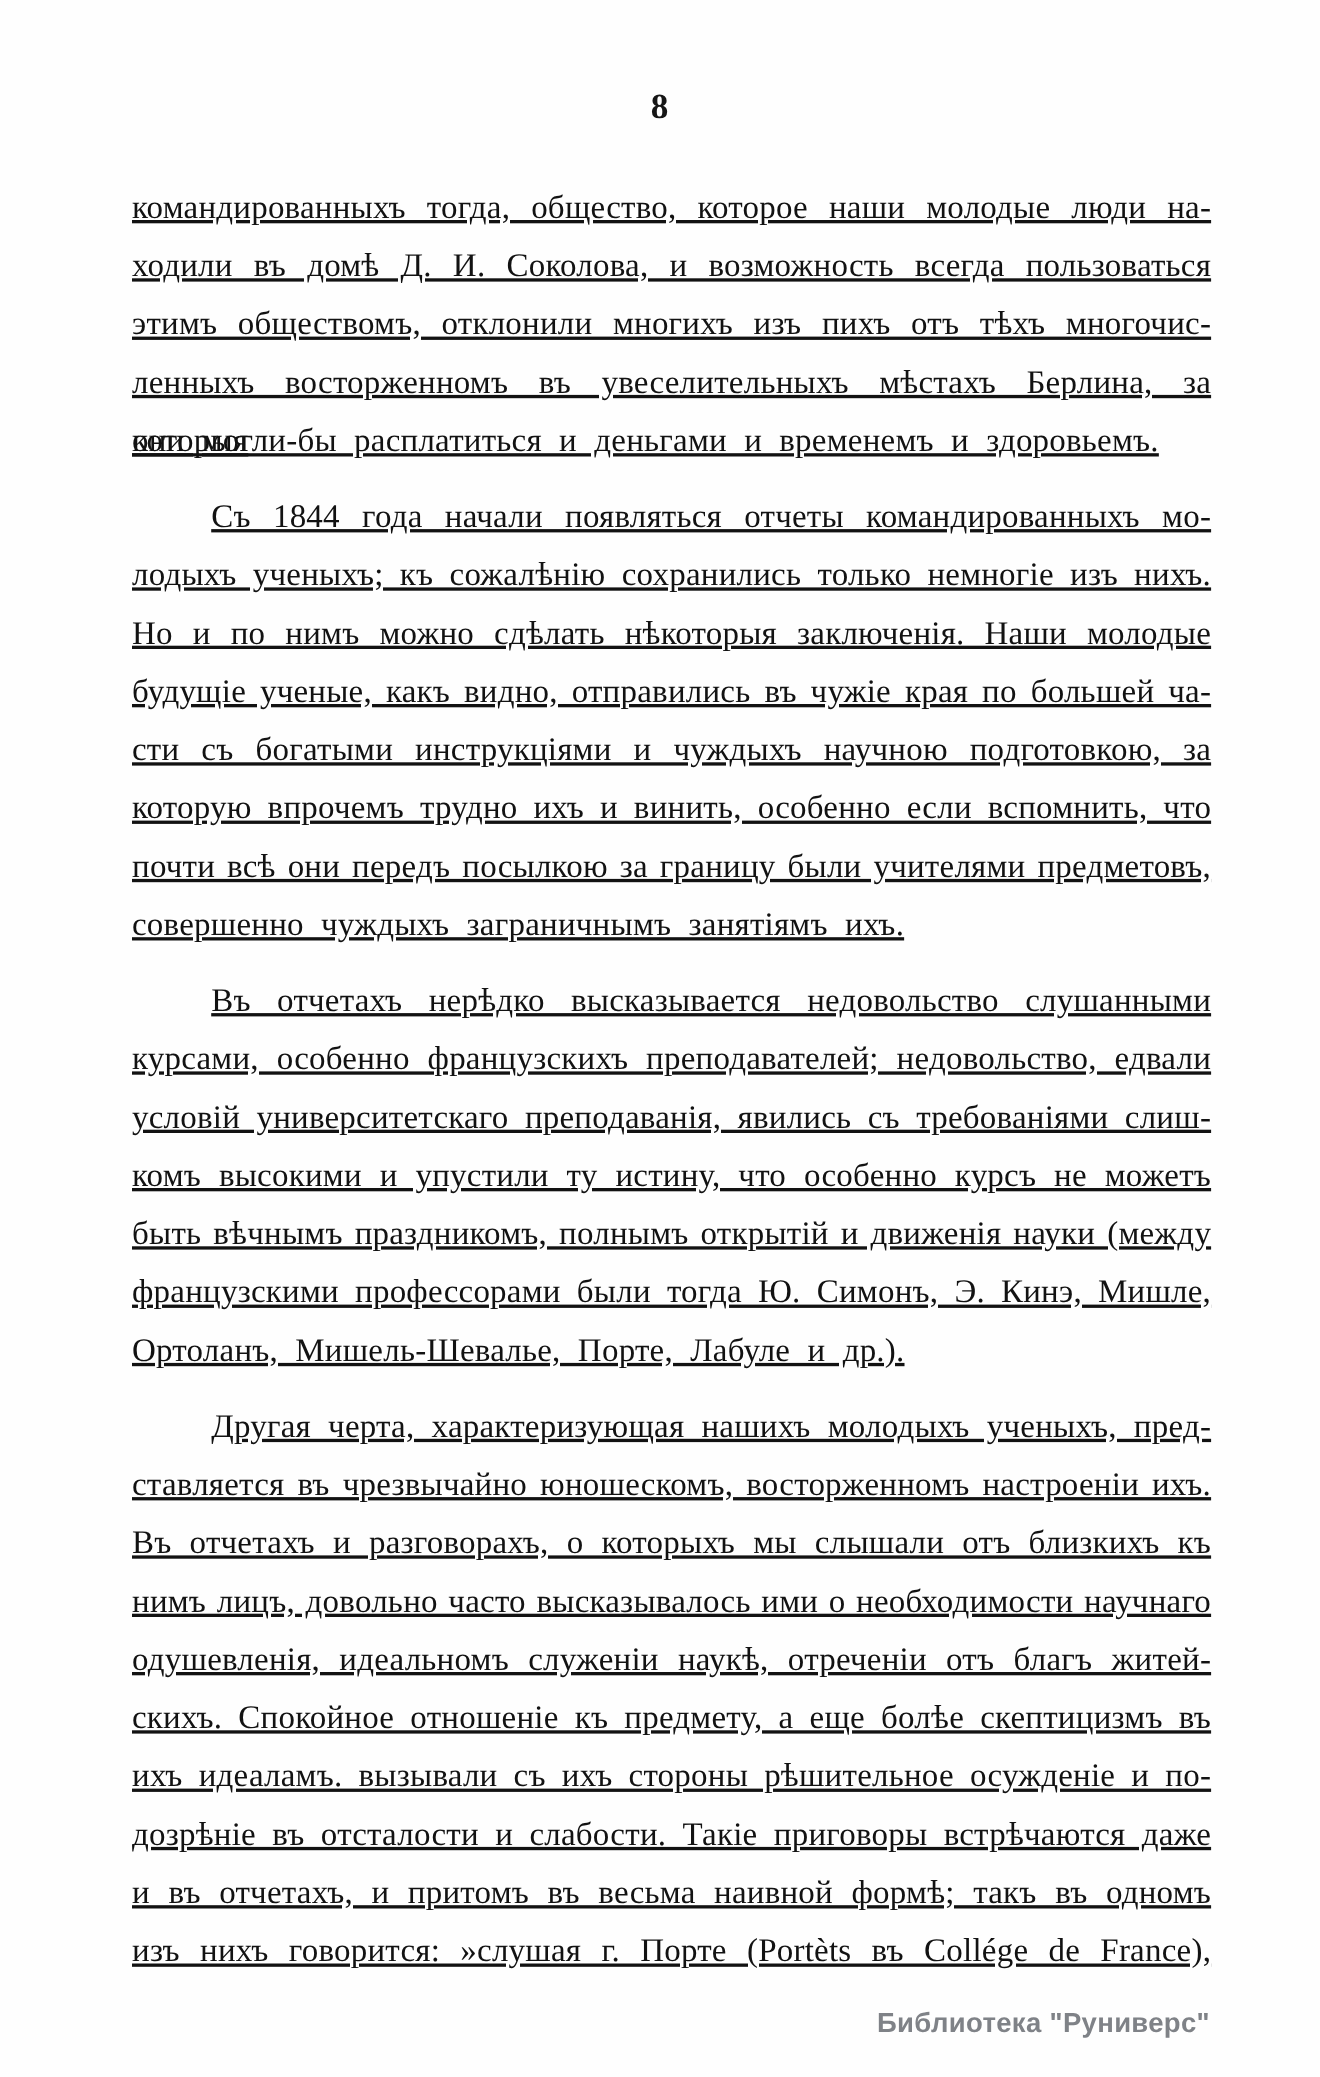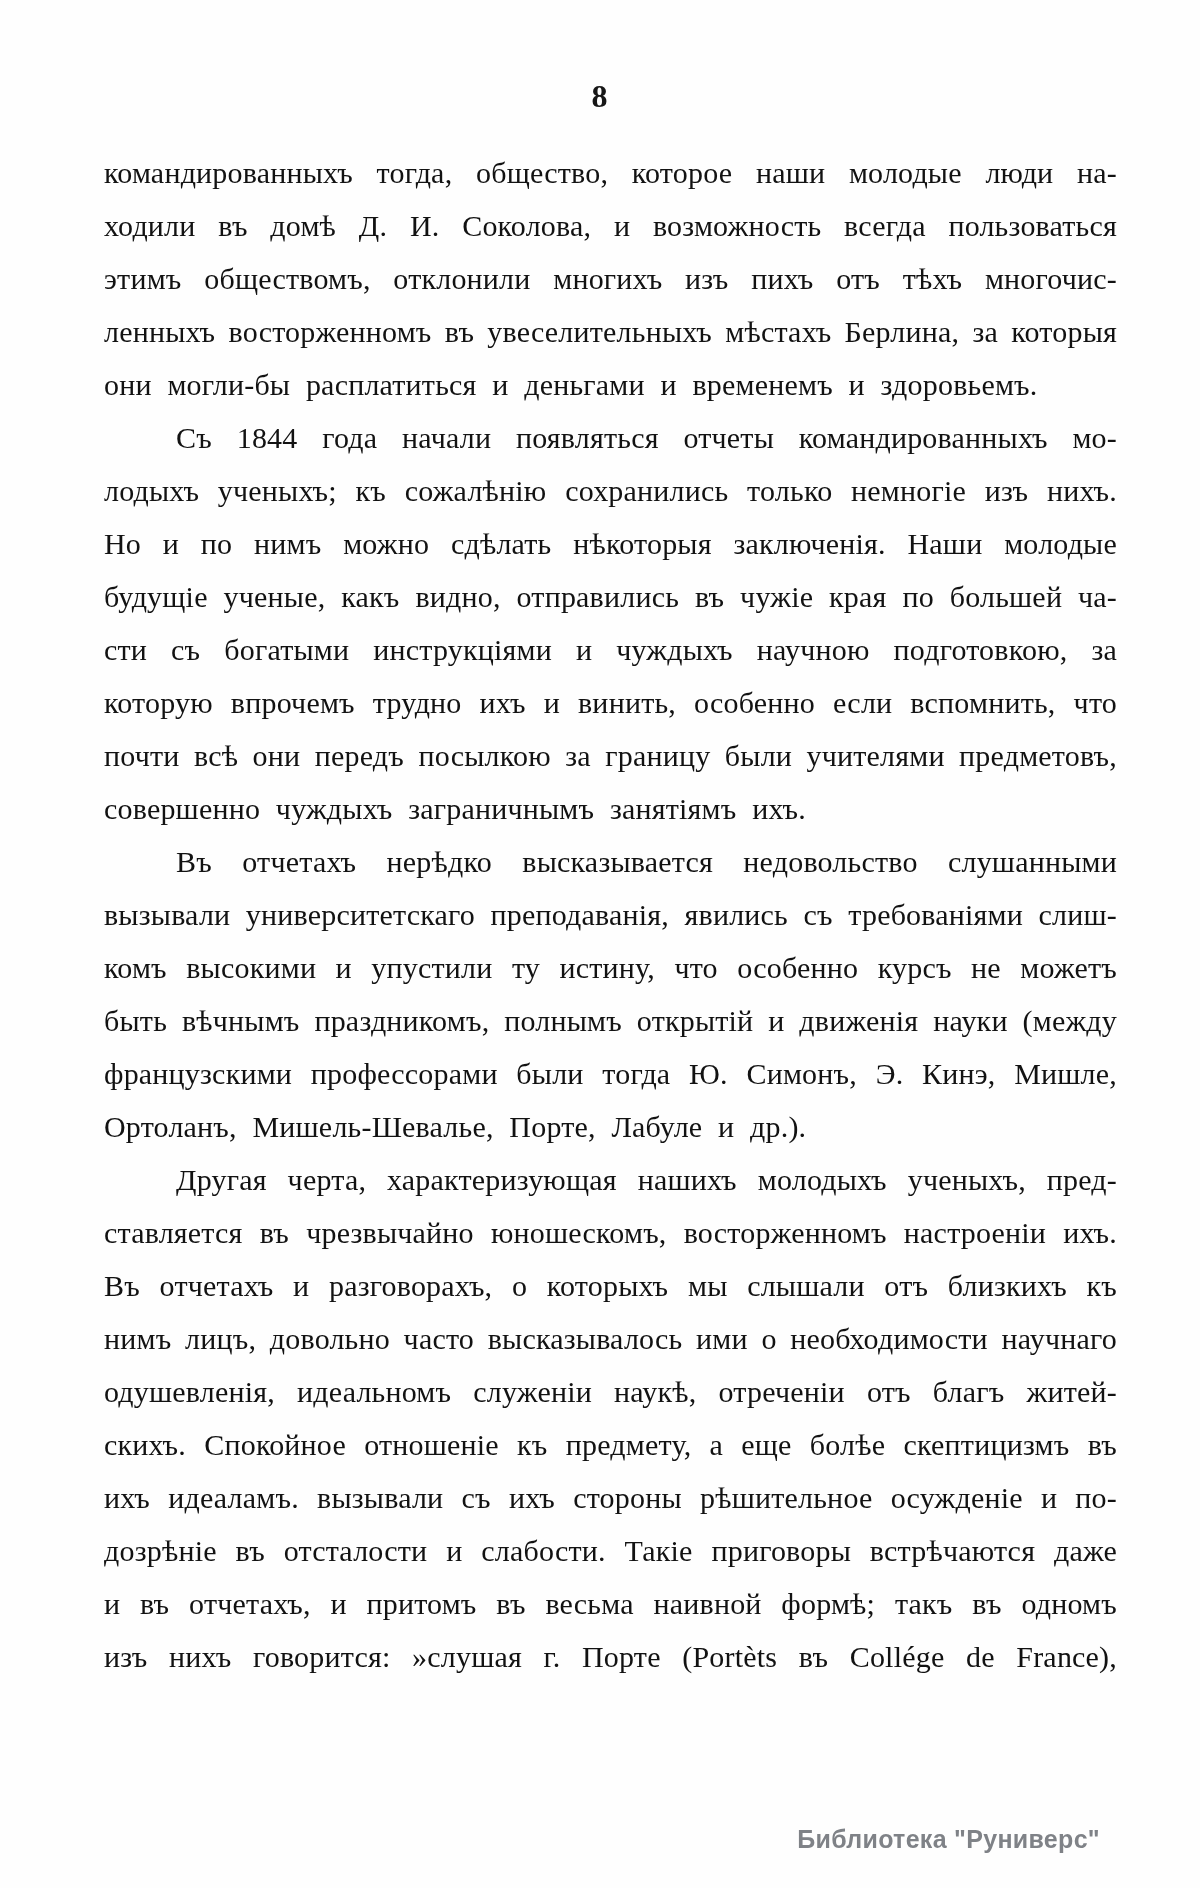--- a/index.html
+++ b/index.html
@@ -29,21 +29,21 @@
     letter-spacing: 1px;
   }
   .text-block {
     position: absolute;
     left: 104px;
     top: 146px;
     width: 1013px;
     font-size: 30px;
     color: #121212;
   }
-  .para { margin: 0; padding: 0; }
+  .para { margin: 16px; padding: 0; text-decoration: underline; }
   .line {
     height: 53px;
     line-height: 53px;
     text-align: justify;
     text-align-last: justify;
     letter-spacing: 0.2px;
     word-spacing: 1px;
     overflow: visible;
   }
   .line.loose {
@@ -81,21 +81,22 @@
         <div class="line">лодыхъ ученыхъ; къ сожалѣнію сохранились только немногіе изъ нихъ.</div>
         <div class="line">Но и по нимъ можно сдѣлать нѣкоторыя заключенія. Наши молодые</div>
         <div class="line">будущіе ученые, какъ видно, отправились въ чужіе края по большей ча-</div>
         <div class="line">сти съ богатыми инструкціями и чуждыхъ научною подготовкою, за</div>
         <div class="line">которую впрочемъ трудно ихъ и винить, особенно если вспомнить, что</div>
         <div class="line">почти всѣ они передъ посылкою за границу были учителями предметовъ,</div>
         <div class="line loose">совершенно чуждыхъ заграничнымъ занятіямъ ихъ.</div>
       </div>
       <div class="para">
         <div class="line ind">Въ отчетахъ нерѣдко высказывается недовольство слушанными</div>
-        <div class="line">вызывали университетскаго преподаванія, явились съ требованіями слиш-</div>
+        <div class="line">курсами, особенно французскихъ преподавателей; недовольство, едвали</div>
+        <div class="line">условій университетскаго преподаванія, явились съ требованіями слиш-</div>
         <div class="line">комъ высокими и упустили ту истину, что особенно курсъ не можетъ</div>
         <div class="line">быть вѣчнымъ праздникомъ, полнымъ открытій и движенія науки (между</div>
         <div class="line">французскими профессорами были тогда Ю. Симонъ, Э. Кинэ, Мишле,</div>
         <div class="line loose">Ортоланъ, Мишель-Шевалье, Порте, Лабуле и др.).</div>
       </div>
       <div class="para">
         <div class="line ind">Другая черта, характеризующая нашихъ молодыхъ ученыхъ, пред-</div>
         <div class="line">ставляется въ чрезвычайно юношескомъ, восторженномъ настроеніи ихъ.</div>
         <div class="line">Въ отчетахъ и разговорахъ, о которыхъ мы слышали отъ близкихъ къ</div>
         <div class="line">нимъ лицъ, довольно часто высказывалось ими о необходимости научнаго</div>

